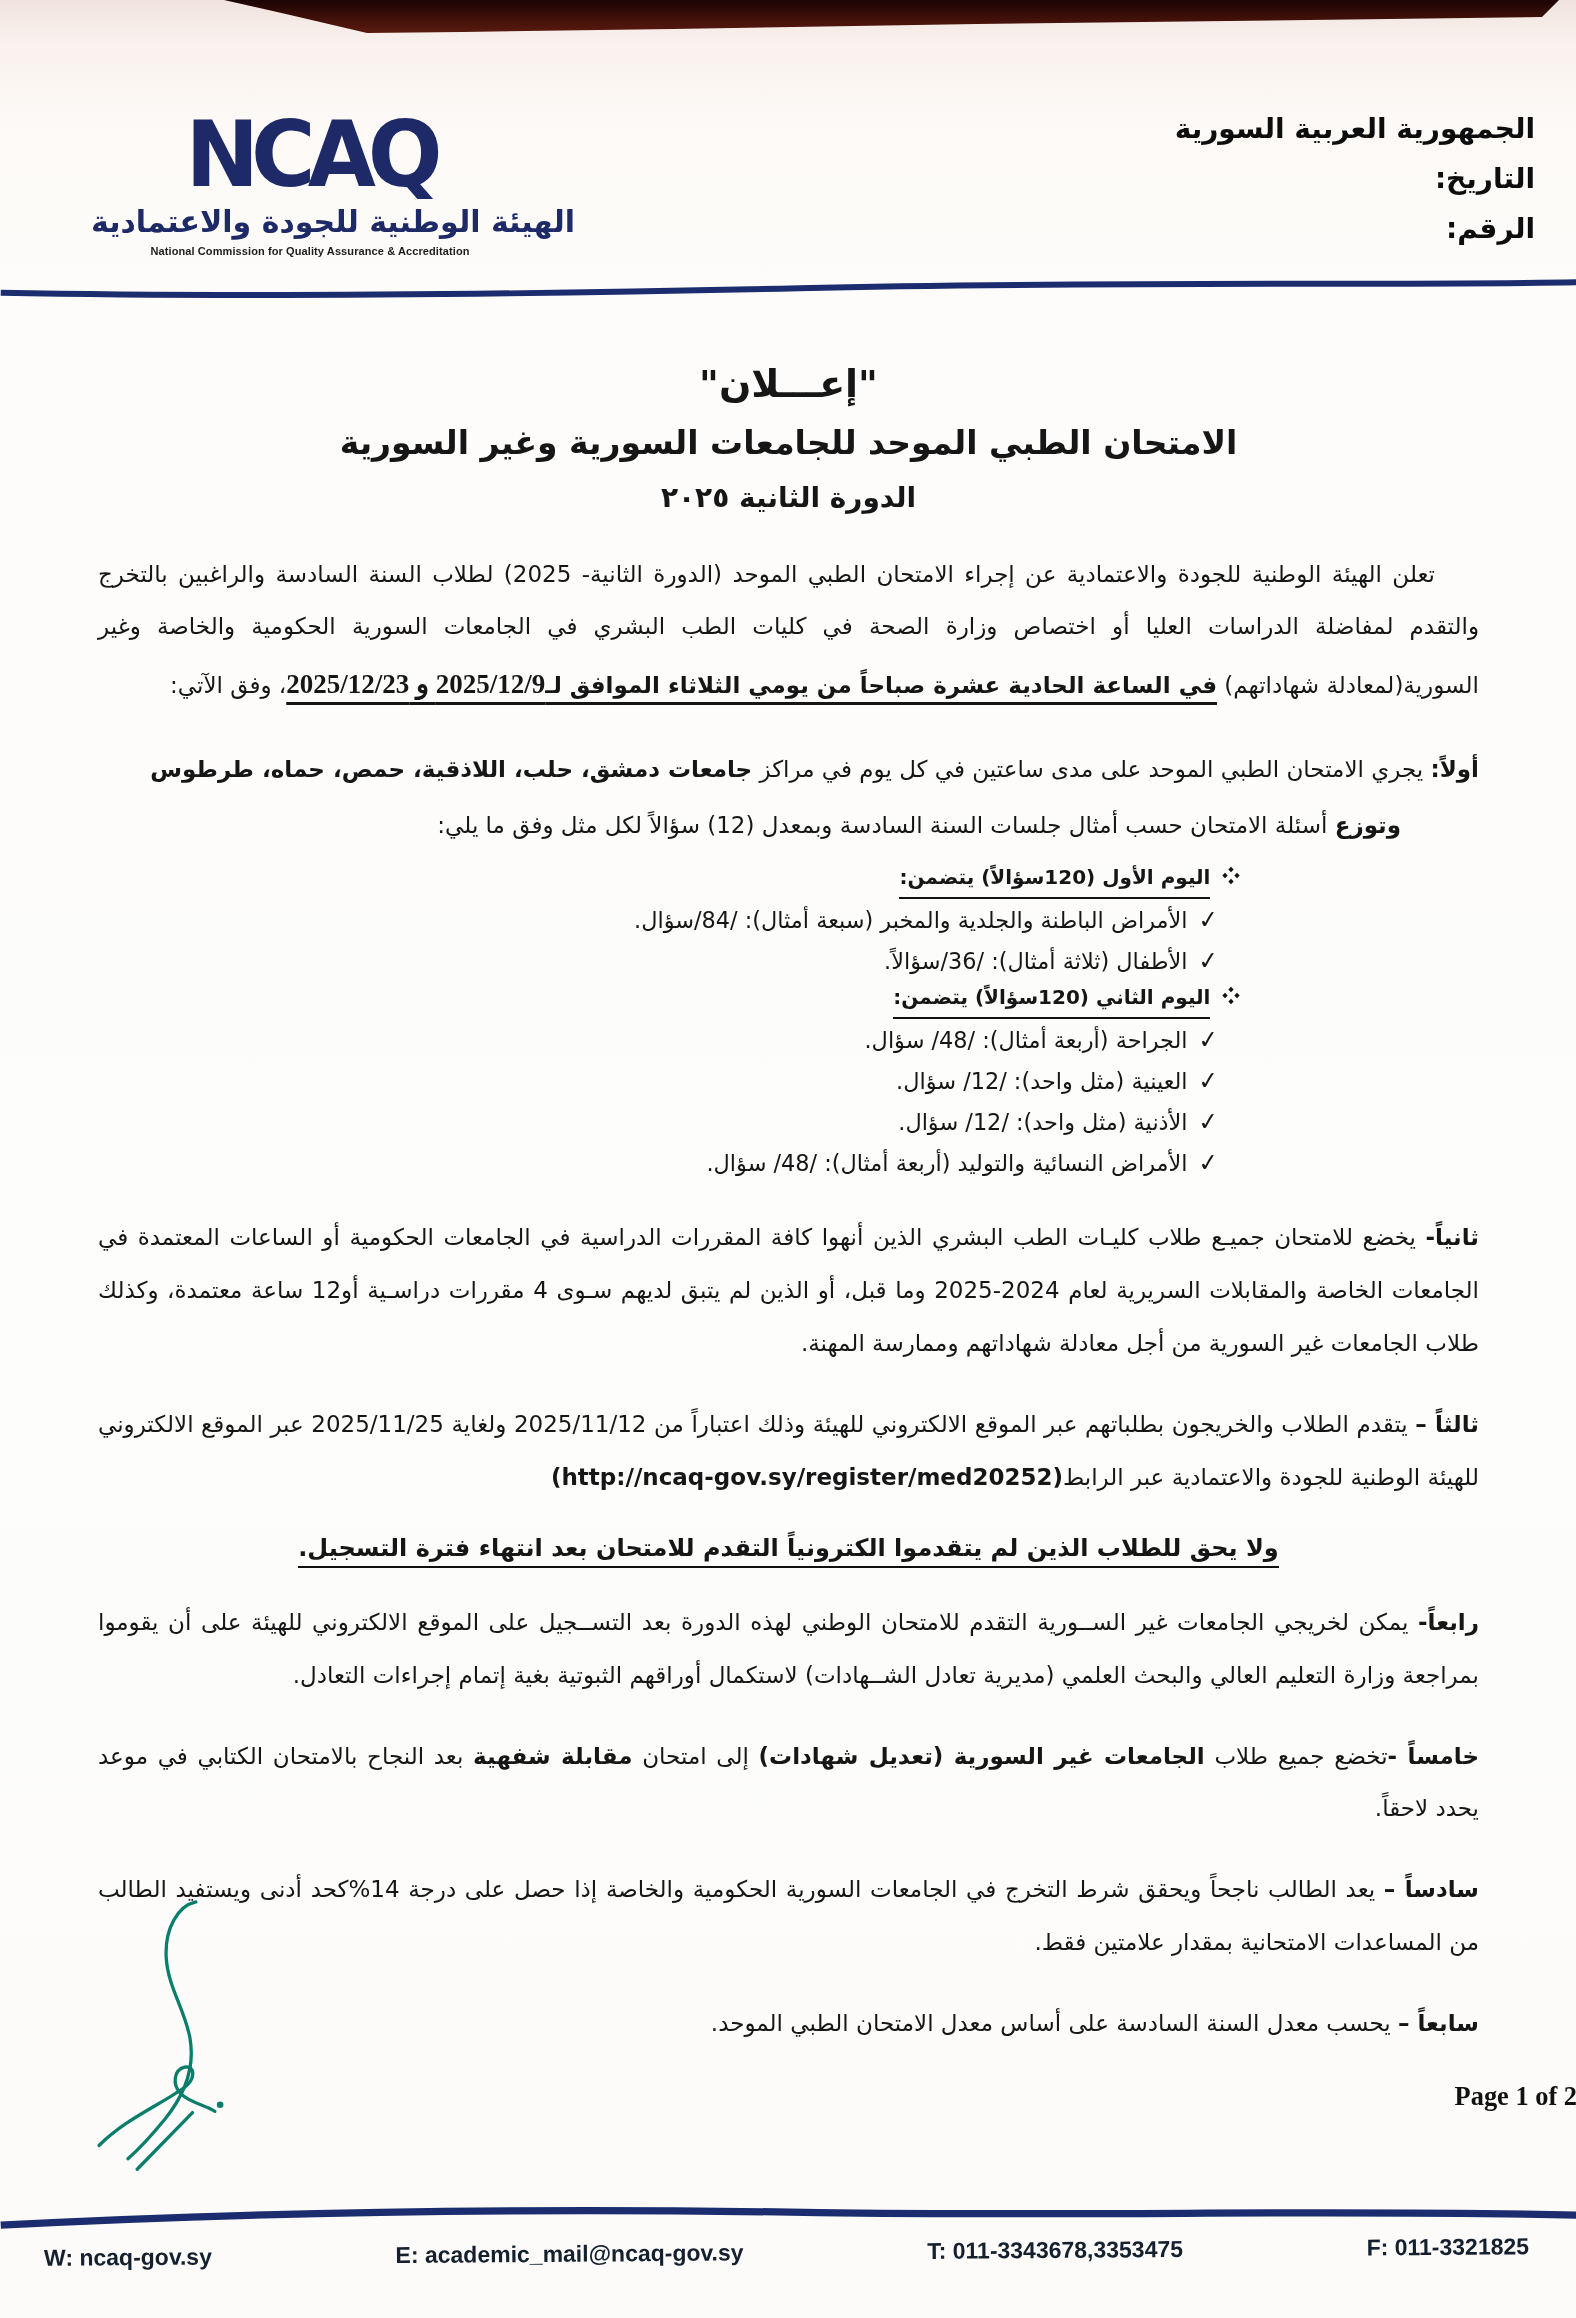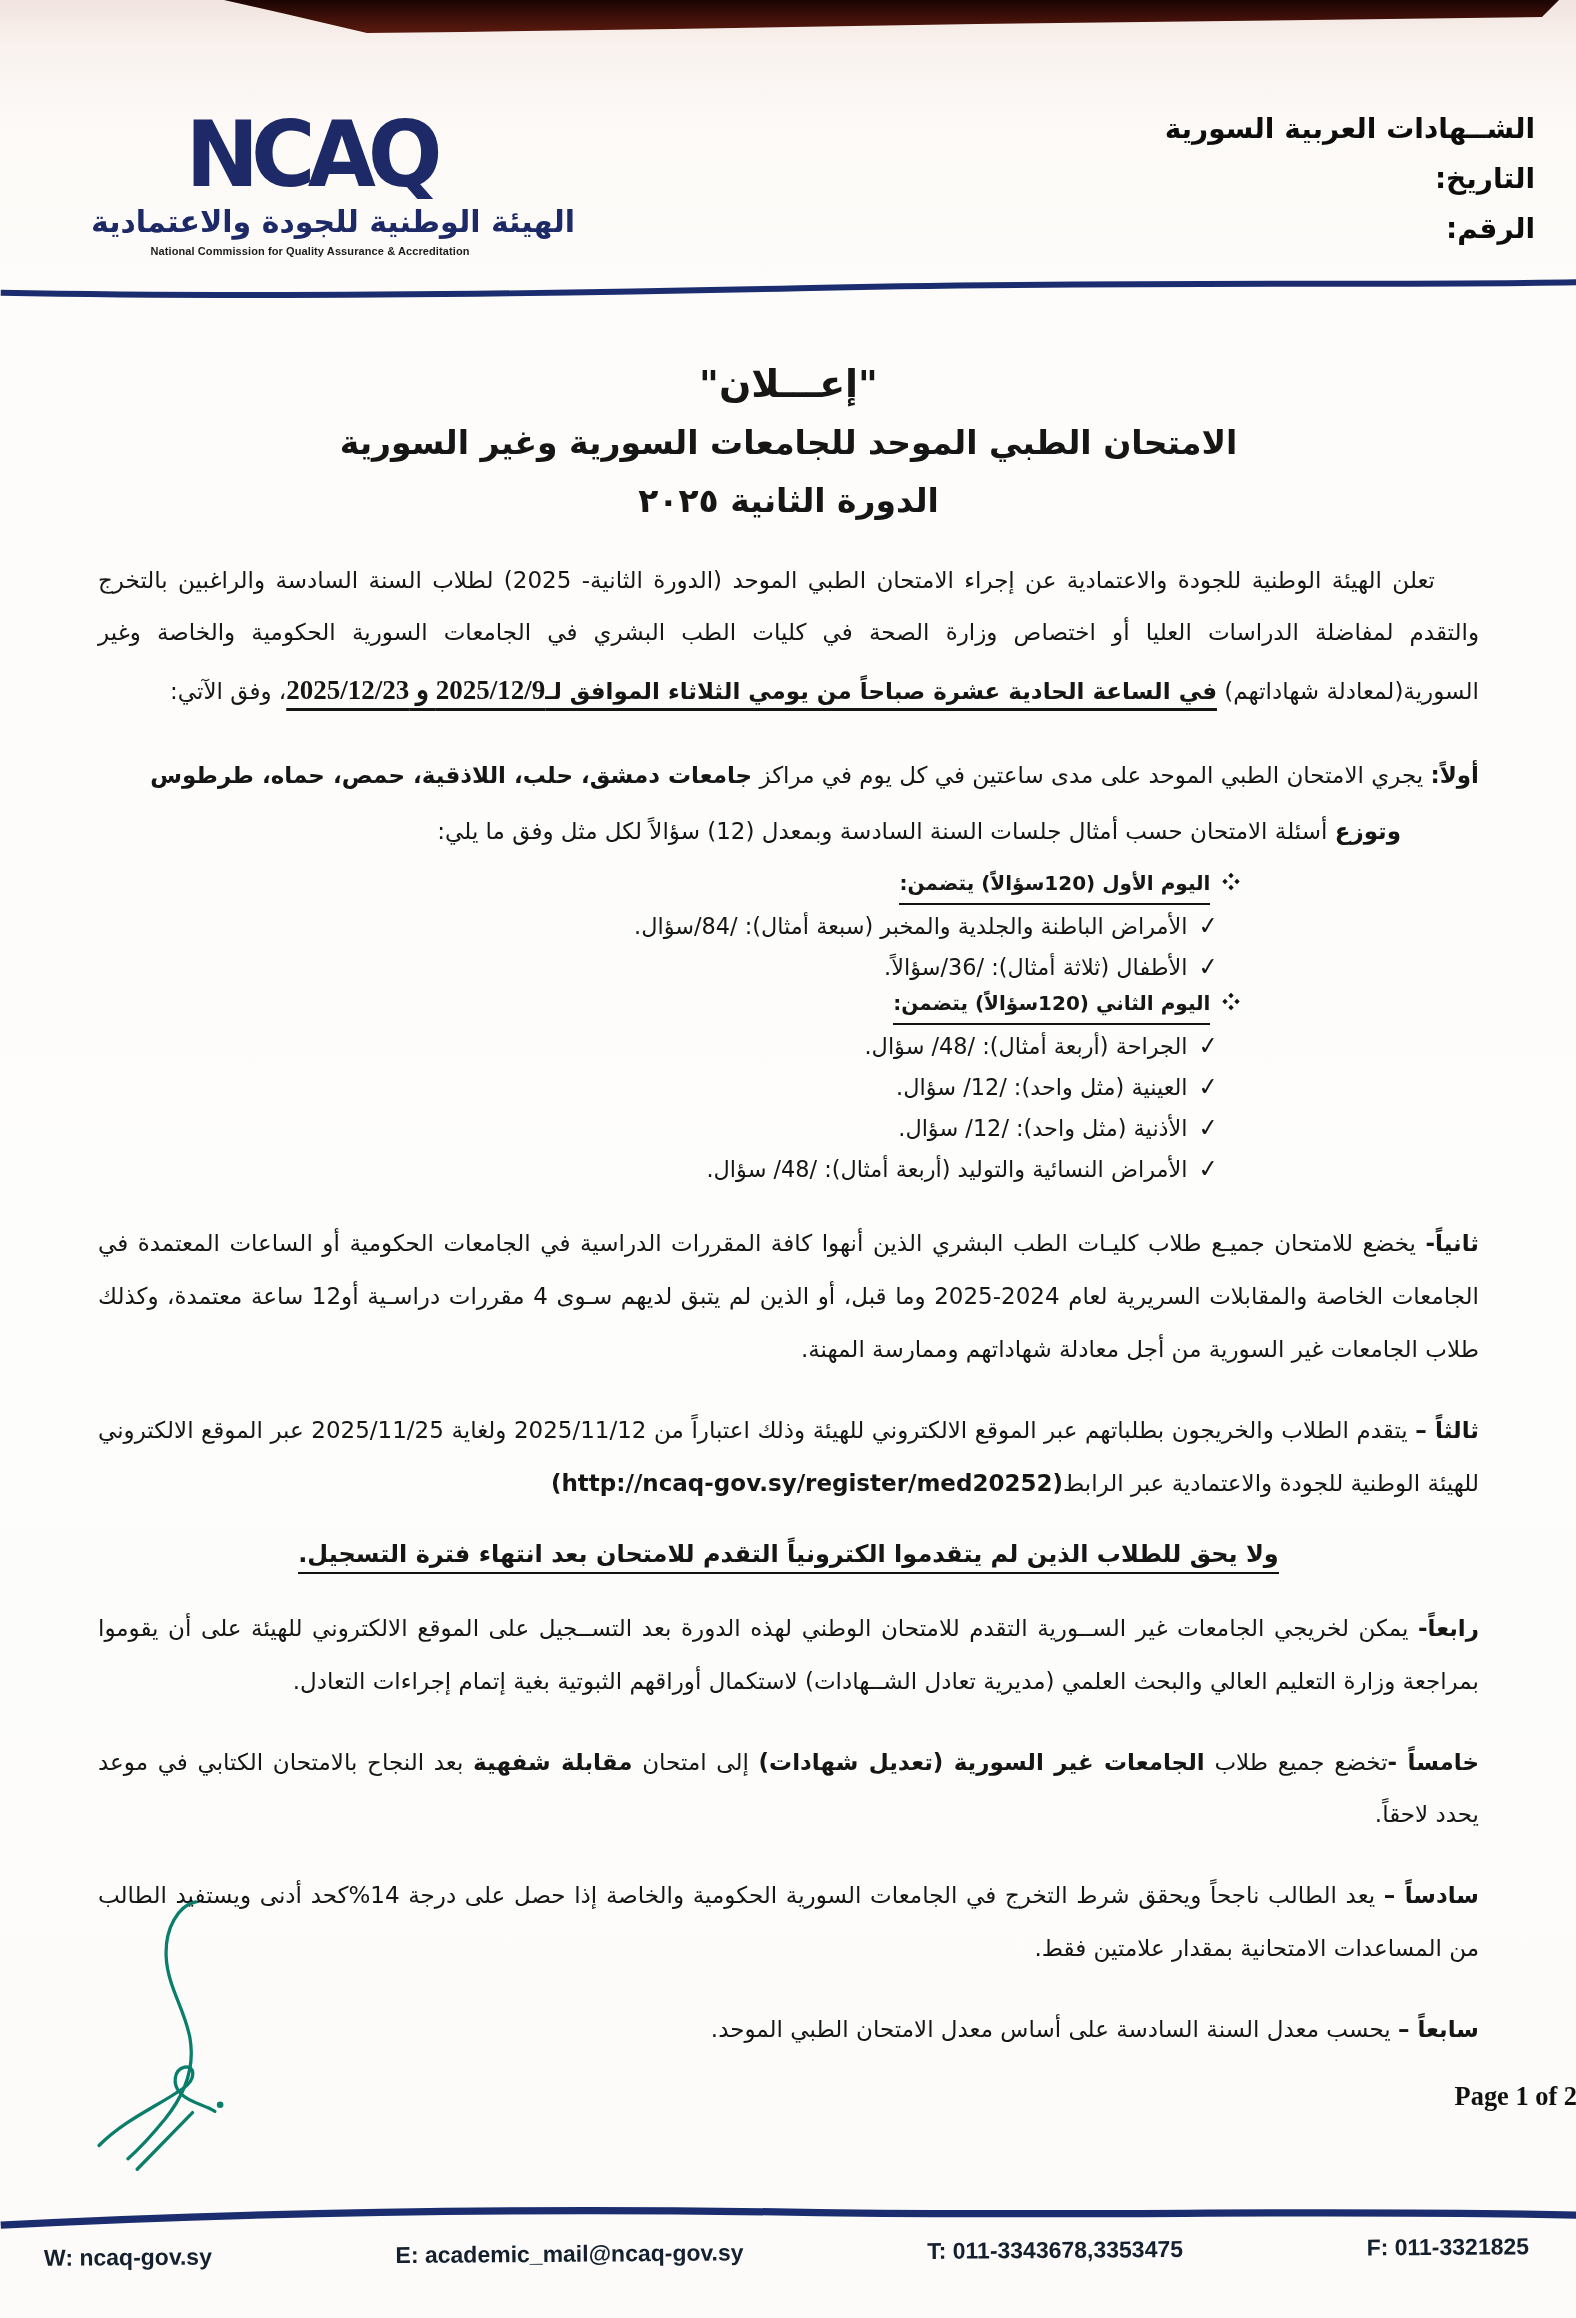--- a/index.html
+++ b/index.html
@@ -25,21 +25,21 @@
     letter-spacing:-8px; transform:scaleY(1.04); display:inline-block;
   }
   .org-ar { font-weight:700; font-size:30px; color:#1e2a67; margin-top:5.3px; white-space:nowrap; }
   .org-en { font-family:"Liberation Sans",sans-serif; font-size:11px; font-weight:700; color:#1c1c1c; margin-top:5.3px; letter-spacing:0.1px; white-space:nowrap; }
   .hdr-divider { position:absolute; top:277px; left:0; }
 
   .content { position:absolute; top:305px; left:0; right:0; padding:0 98px; direction:rtl; }
   .doc-title { text-align:center; margin-top:57px; font-weight:700; }
   .t1 { font-size:38px; margin-bottom:17px; }
   .t2 { font-size:33px; margin-bottom:18.5px; }
-  .t3 { font-size:33px; }
+  .t3 { font-size:28px; }
 
   p.para { font-size:23px; line-height:2.3; text-align:justify; margin:0; }
   .intro { margin-top:34px !important; text-indent:44px; }
   .b { font-weight:700; }
   .big { font-size:27px;font-family:Liberation Serif, serif; }
   .u-em { text-decoration:underline; text-decoration-thickness:2.6px; text-underline-offset:9.2px; }
   .sec { margin-top:28px !important; }
   .dist { margin-top:2.6px !important; text-indent:78px; }
 
   ul.days-list { list-style:none; margin:9.2px 238px 0 0; padding:0; font-size:22.4px; }
@@ -69,21 +69,21 @@
 </style>
 </head>
 <body>
 
 <div class="page">
 
   <div class="wood-strip"></div>
 
   <header class="letterhead">
     <div class="lh-right" dir="rtl">
-      <div>الشــهادات العربية السورية</div>
+      <div>الجمهورية العربية السورية</div>
       <div>التاريخ:</div>
       <div>الرقم:</div>
     </div>
     <div class="logo-block">
       <div class="logo-text">NCAQ</div>
       <div class="org-ar">الهيئة الوطنية للجودة والاعتمادية</div>
       <div class="org-en">National Commission for Quality Assurance &amp; Accreditation</div>
     </div>
   </header>
 

